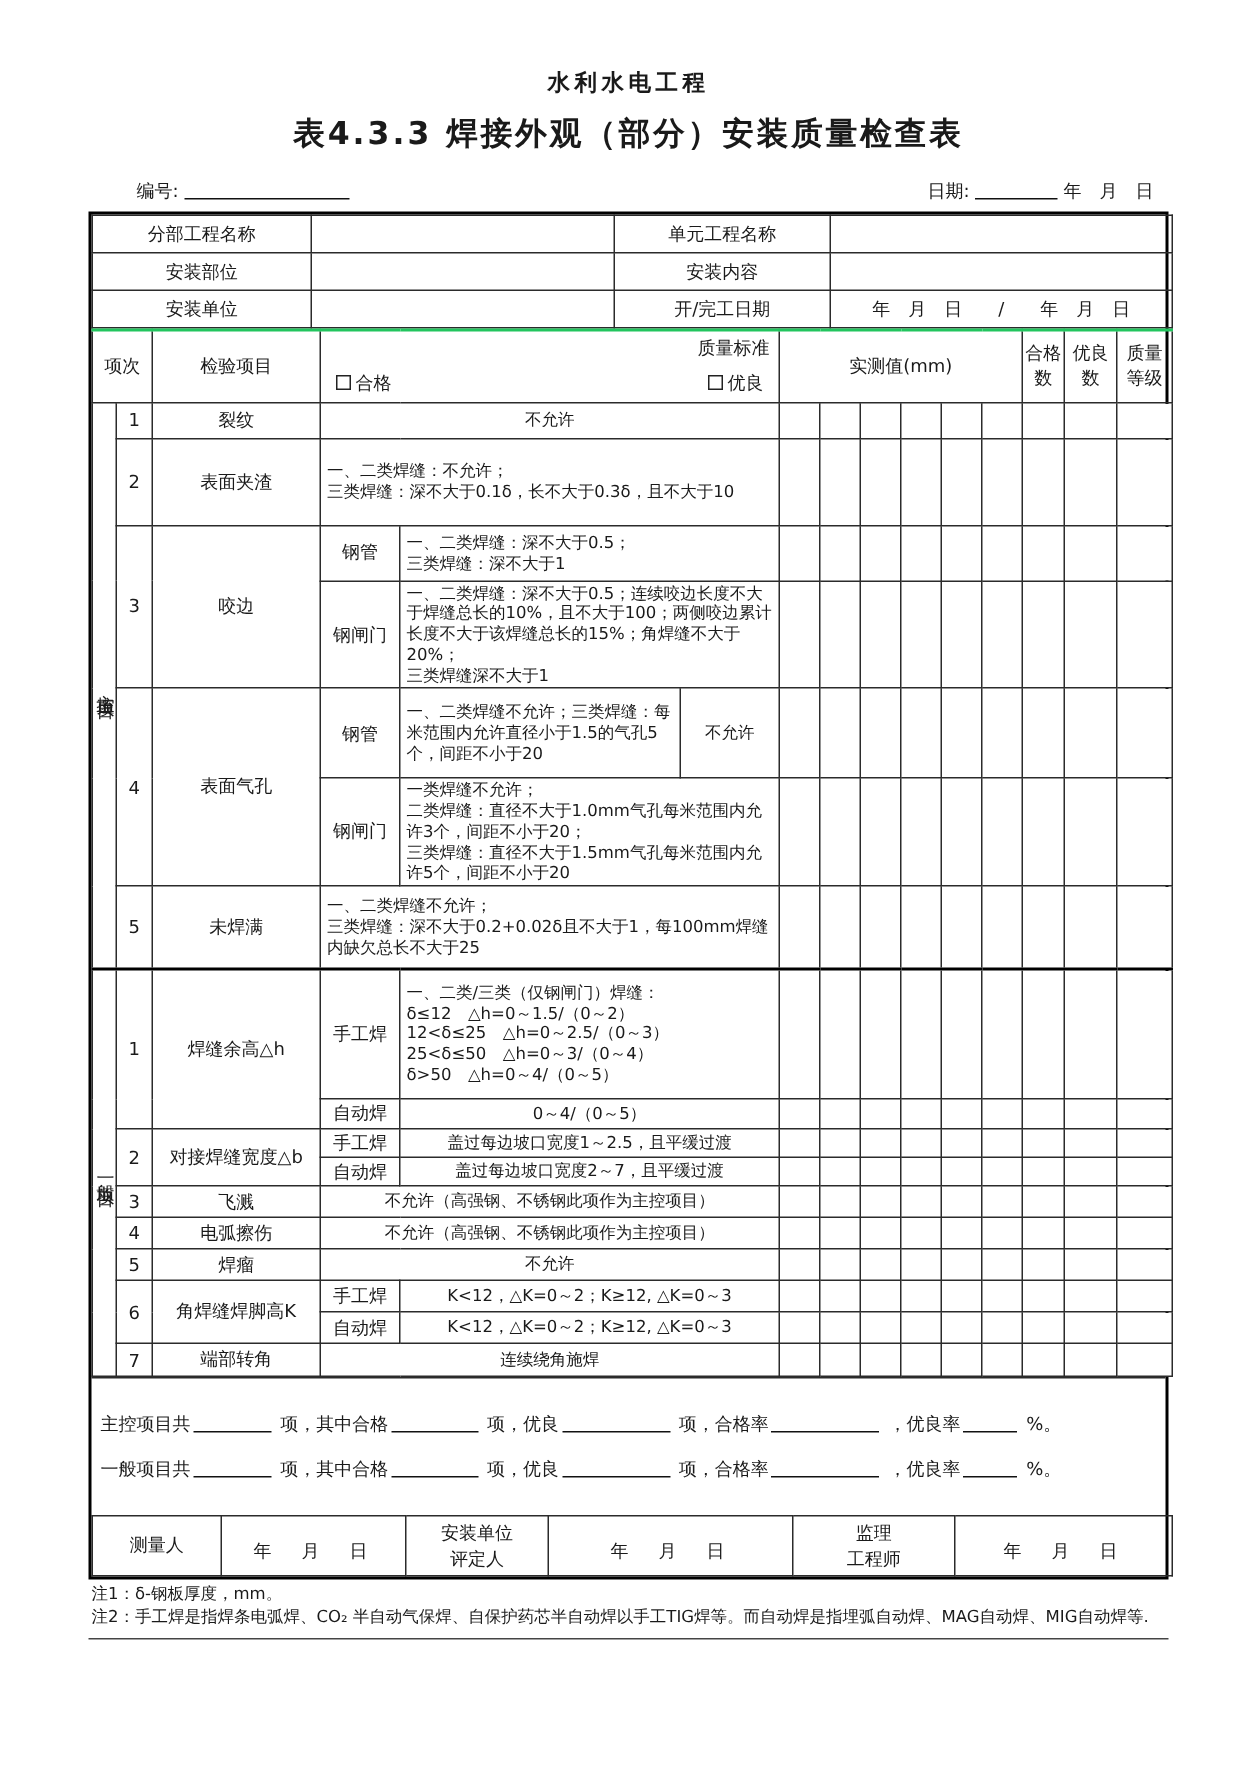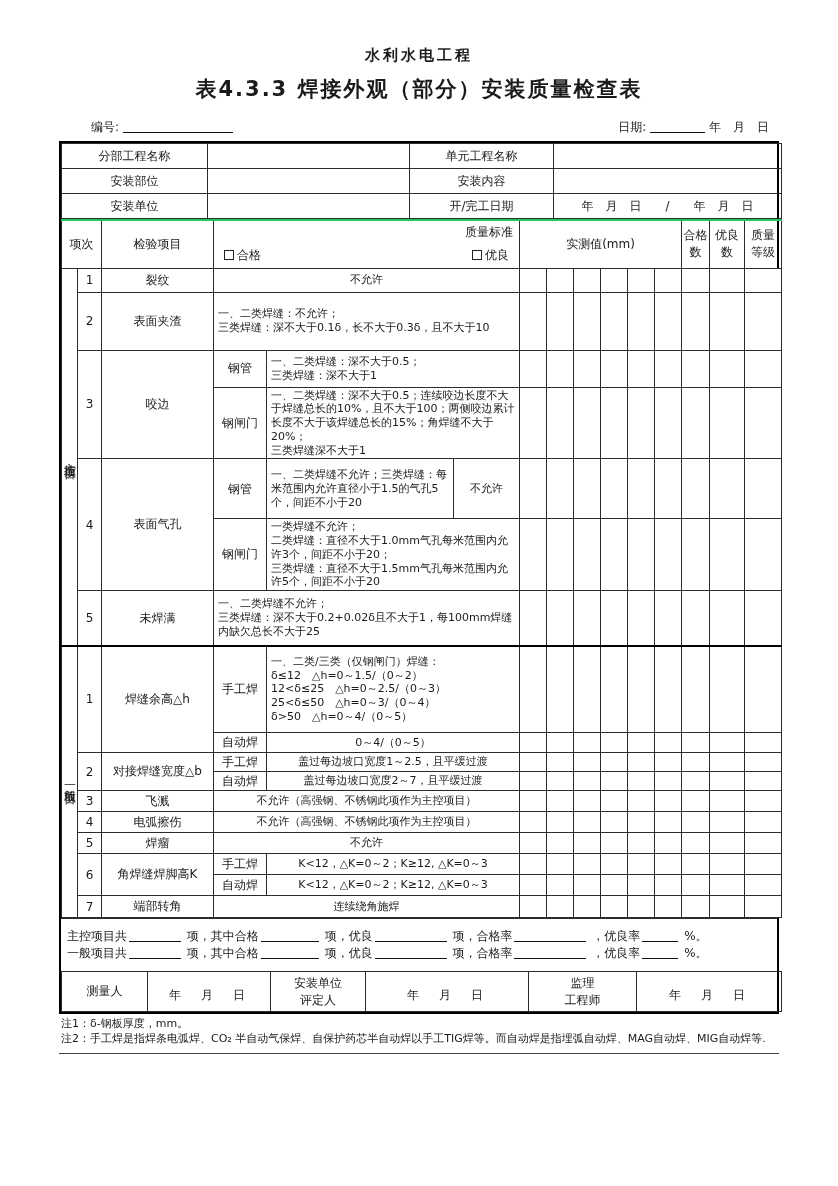--- a/index.html
+++ b/index.html
@@ -25,21 +25,21 @@
   .std.c { text-align:center; }
   .lbl { text-align:center; padding:1px 2px; line-height:1.2; }
   .section-cell { writing-mode:vertical-lr; text-orientation:upright; text-align:center; letter-spacing:2px; font-size:12px; padding:4px 0; }
   .std-header { padding:2px 6px; }
   .std-header .t { text-align:right; font-size:12px; }
   .std-header .opts { display:flex; justify-content:space-between; margin-top:6px; font-size:12px; padding:0 4px; }
   .cb { display:inline-block; width:10px; height:10px; border:1px solid #222; margin-right:3px; vertical-align:-1px; background:#fff; }
   .sep td { border-top:2px solid #000; }
   .opinion { border-top:1px solid #2b2b2b; height:46px; font-size:12px; padding:5px 8px; }
   .stats { border-top:1px solid #2b2b2b; padding:9px 6px 9px 6px; font-size:12px; }
-  .stats .line { margin:0 0; white-space:nowrap; }
+  .stats .line { margin:13px 0; white-space:nowrap; }
   .stats .line span { margin-right:2px; }
   .sign-table { border-top:1px solid #2b2b2b; }
   .sign-table td { height:40px; }
   .sign-date { vertical-align:bottom; text-align:center; padding-bottom:7px; letter-spacing:4px; }
   .notes { width:720px; margin:0 auto; font-size:11px; line-height:1.35; padding:3px 2px 6px 2px; border-bottom:1px solid #444; }
   .mcell,.ccell { background:#fff; }
 </style>
 </head>
 <body>
 

